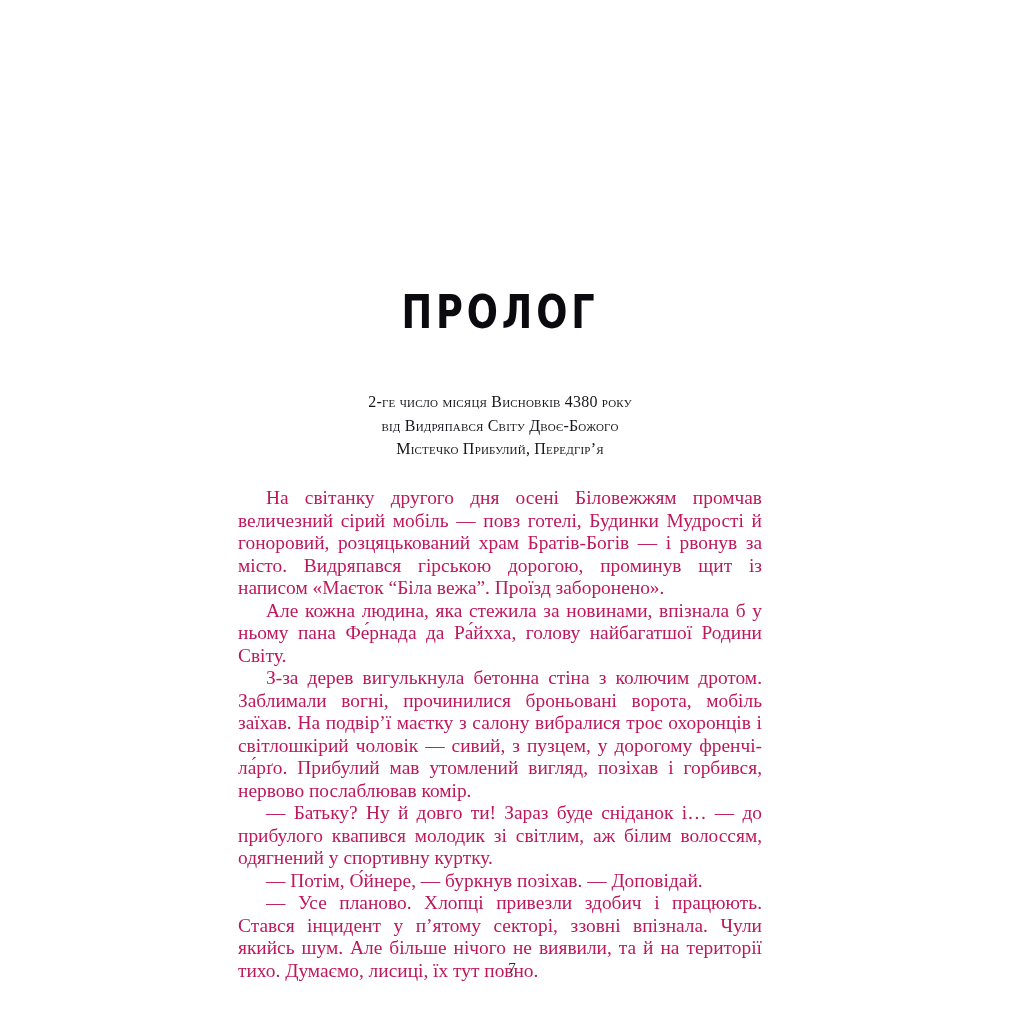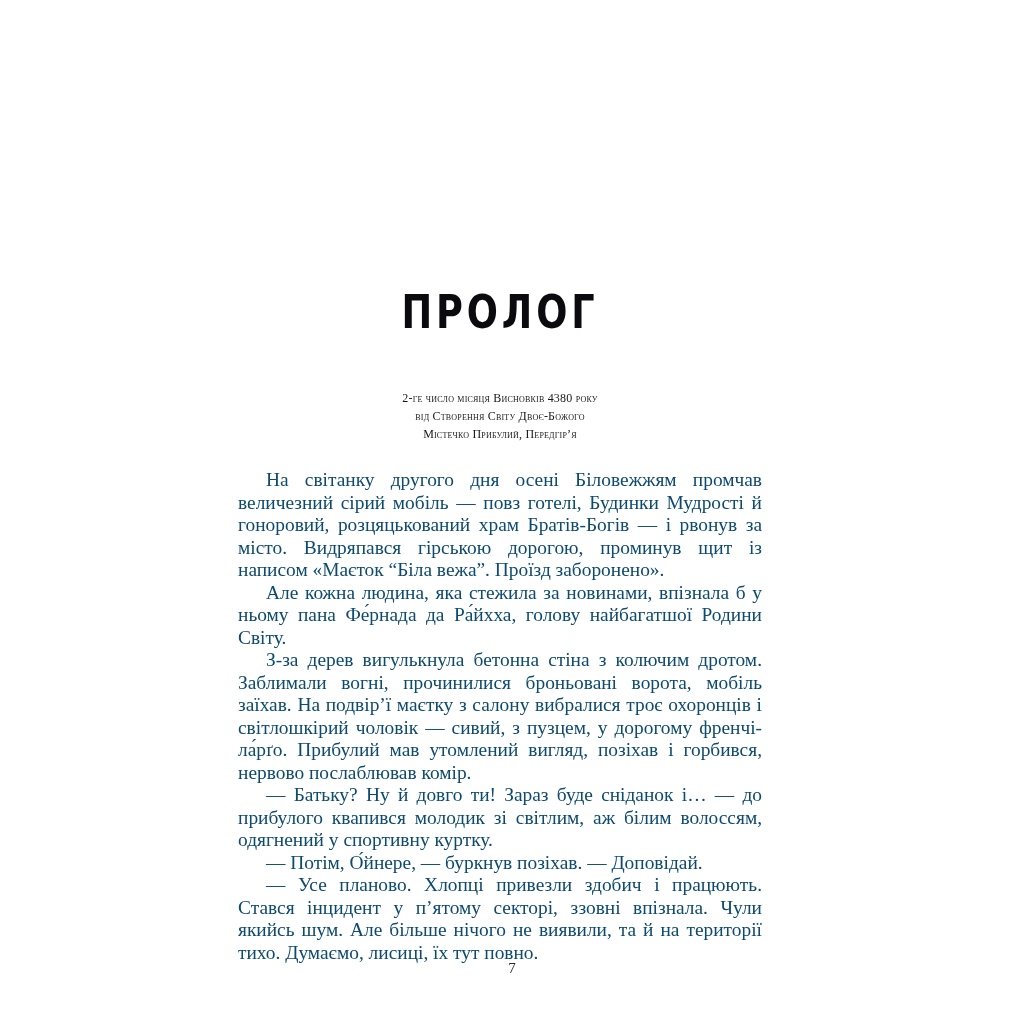--- a/index.html
+++ b/index.html
@@ -45,42 +45,42 @@
     white-space: nowrap;
   }
 
   
   .epigraph {
     margin: 0;
     padding-top: 55px;
     text-align: center;
     font-family: "Liberation Serif", "DejaVu Serif", serif;
     font-variant: small-caps;
-    font-size: 12px;
+    font-size: 16px;
     line-height: 1.48;
     color: #16161b;
     letter-spacing: 0.2px;
   }
   .epigraph-line {
     display: block;
     white-space: nowrap;
   }
 
   
   .body-text {
     padding-top: 26px;
   }
   .body-text p {
     margin: 0;
     text-align: justify;
     text-justify: inter-word;
     text-indent: 28px;
     font-size: 19.4px;
     line-height: 22.5px;
-    color: #0c4a6e;
+    color: #be185d;
     hyphens: manual;
     -webkit-hyphens: manual;
   }
 
   
   .folio {
     position: absolute;
     left: 0;
     right: 0;
     top: 960px;
@@ -94,21 +94,21 @@
 <body>
 
 <div class="page">
 
   <div class="content">
 
     <h1 class="chapter-title">ПРОЛОГ</h1>
 
     <div class="epigraph">
       <span class="epigraph-line">2-ге число місяця Висновків 4380 року</span>
-      <span class="epigraph-line">від Створення Світу Двоє-Божого</span>
+      <span class="epigraph-line">від Видряпався Світу Двоє-Божого</span>
       <span class="epigraph-line">Містечко Прибулий, Передгір’я</span>
     </div>
 
     <div class="body-text">
       <p>На світанку другого дня осені Біловежжям промчав величезний сірий мобіль — повз готелі, Будинки Мудрості й гоноровий, розцяцькований храм Братів-Богів — і рвонув за місто. Видряпався гірською дорогою, проминув щит із написом «Маєток “Біла вежа”. Проїзд заборонено».</p>
       <p>Але кожна людина, яка стежила за новинами, впізнала б у ньому пана Фе́рнада да Ра́йхха, голову найбагатшої Родини Світу.</p>
       <p>З-за дерев вигулькнула бетонна стіна з колючим дротом. Заблимали вогні, прочинилися броньовані ворота, мобіль заїхав. На подвір’ї маєтку з салону вибралися троє охоронців і світлошкірий чоловік — сивий, з пузцем, у дорогому френчі-ла́рґо. Прибулий мав утомлений вигляд, позіхав і горбився, нервово послаблював комір.</p>
       <p>— Батьку? Ну й довго ти! Зараз буде сніданок і… — до прибулого квапився молодик зі світлим, аж білим волоссям, одягнений у спортивну куртку.</p>
       <p>— Потім, О́йнере, — буркнув позіхав. — Доповідай.</p>
       <p>— Усе планово. Хлопці привезли здобич і працюють. Стався інцидент у п’ятому секторі, ззовні впізнала. Чули якийсь шум. Але більше нічого не виявили, та й на території тихо. Думаємо, лисиці, їх тут повно.</p>

